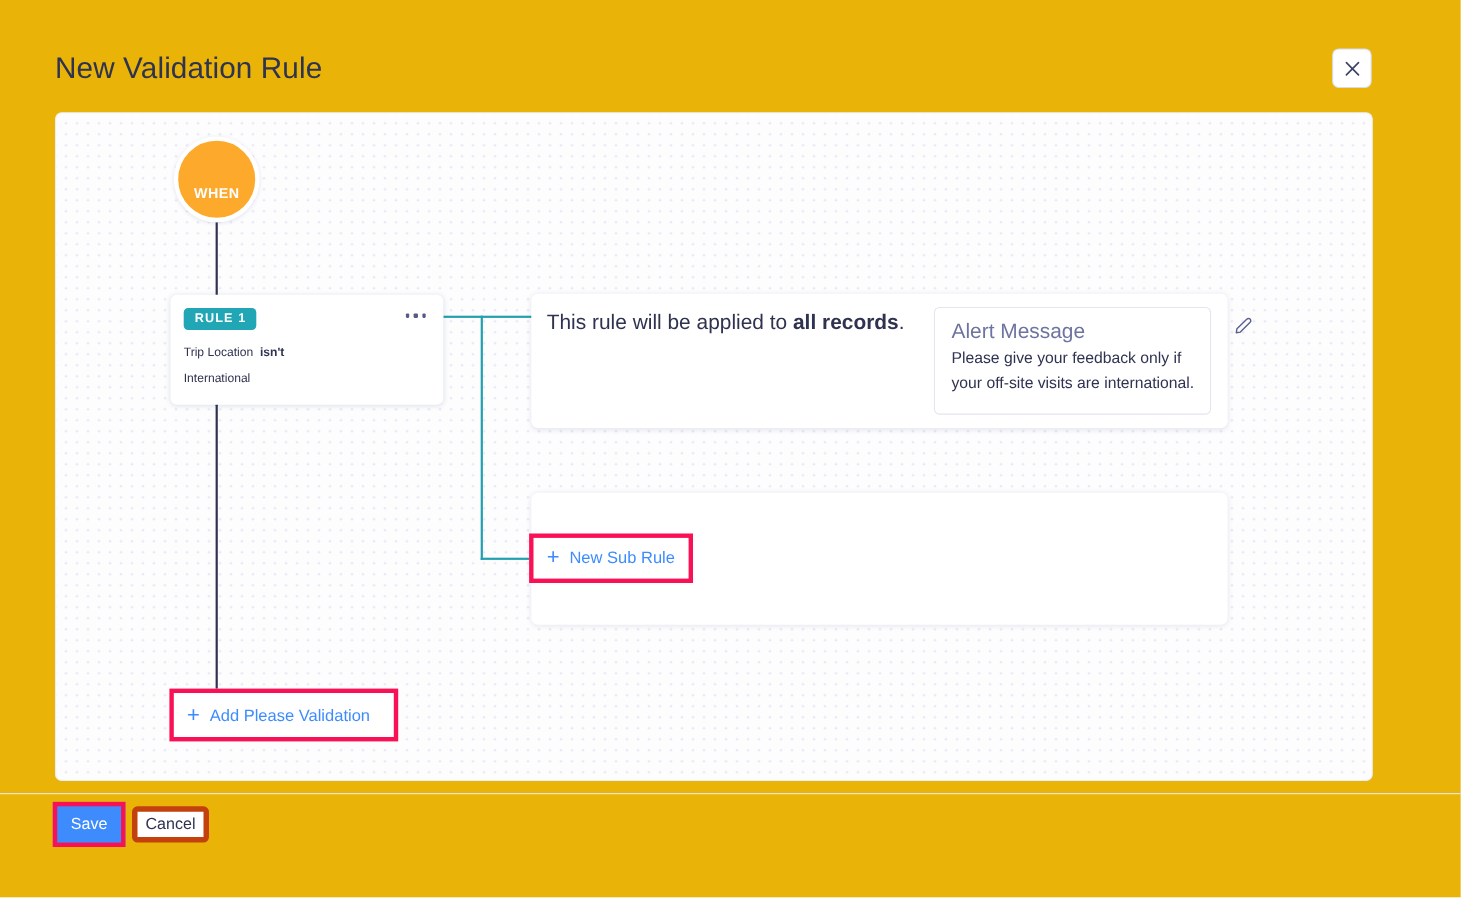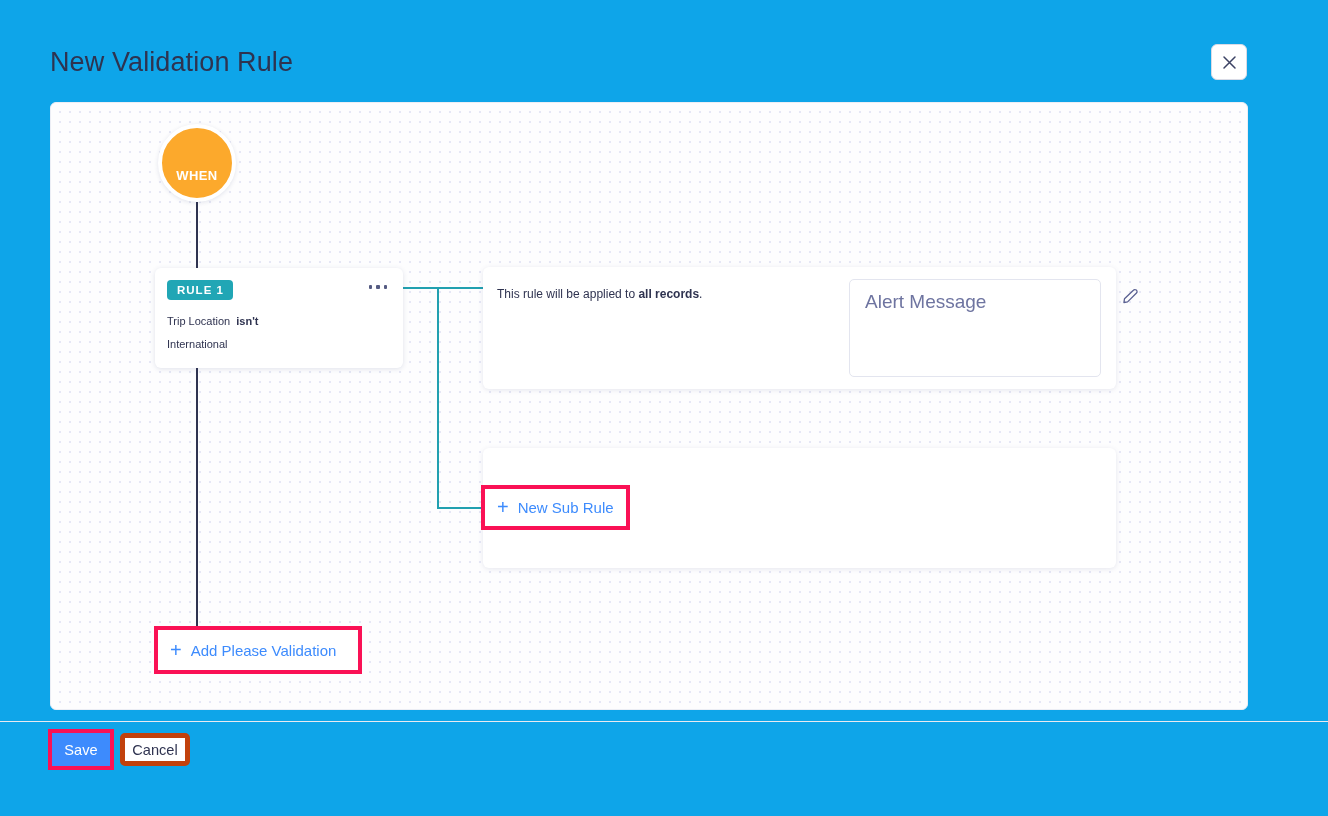--- a/index.html
+++ b/index.html
@@ -8,21 +8,21 @@
     width: 1328px; height: 816px;
     background: #ffffff;
     font-family: "Liberation Sans", sans-serif;
     -webkit-font-smoothing: antialiased;
   }
   #root {
     position: relative;
     width: 1328px;
     height: 816px;
     overflow: hidden;
-    background: #0ea5e9;
+    background: #eab308;
   }
 
   
   .page-title {
     position: absolute;
     left: 50px; top: 44px;
     font-size: 27px;
     font-weight: 400;
     color: #2e3350;
     letter-spacing: 0.1px;
@@ -156,21 +156,21 @@
     position: absolute;
     left: 432px; top: 164px;
     width: 633px; height: 122px;
     background: #ffffff;
     border-radius: 6px;
     box-shadow: 0 1px 5px rgba(70,80,130,0.13);
   }
   .applied-text {
     position: absolute;
     left: 14px; top: 17px;
-    font-size: 12px;
+    font-size: 19px;
     color: #2f3350;
     line-height: 20px;
     white-space: nowrap;
     text-align: right;
   }
   .applied-text b { font-weight: 700; }
   .alert-box {
     position: absolute;
     left: 366px; top: 12px;
     width: 252px; height: 98px;
@@ -326,20 +326,21 @@
       </div>
     </div>
 
     <div class="applied-card">
       <div class="applied-text">
         <span>This rule will be applied to </span><b>all records</b><span>.</span>
       </div>
 
       <div class="alert-box">
         <div class="alert-label">Alert Message</div>
+        <div class="alert-body">Please give your feedback only if your off-site visits are international.</div>
       </div>
 
       <div class="edit-pencil">
         <svg width="20" height="20" viewBox="0 0 20 20">
           <path d="M15.2 3.6 a2.0 2.0 0 0 1 1.3 3.4 L7.6 15.9 L3.9 16.5 L4.5 12.8 L13.4 4.2 a2.0 2.0 0 0 1 1.8 -0.6 Z" fill="none" stroke="#5a6091" stroke-width="1.3" stroke-linejoin="round"></path>
         </svg>
       </div>
     </div>
 
     <div class="subrule-card"></div>

